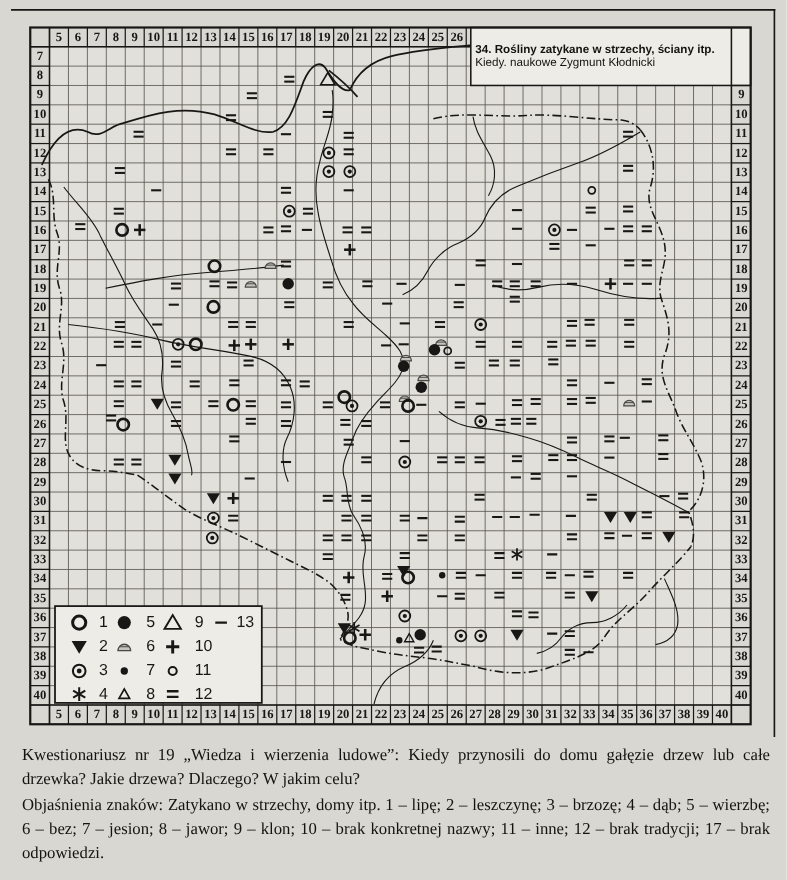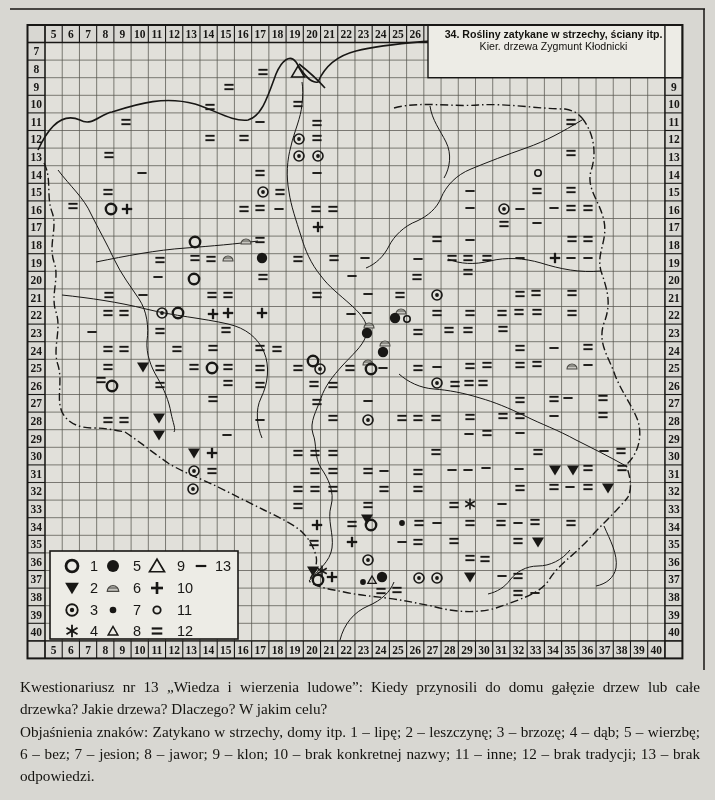--- a/index.html
+++ b/index.html
@@ -1,19 +1,19 @@
 <!DOCTYPE html>
 <html><head>
 <meta charset="utf-8">
 <style>
   html,body{margin:0;padding:0;}
   .page{position:relative;width:715px;height:800px;background:#d8d7d2;overflow:hidden;
         font-family:"Liberation Sans",sans-serif;}
   #map-svg{position:absolute;left:0;top:0;}
-  .title-box-text{position:absolute;left:432px;top:28px;width:243px;text-align:center;
+  .title-box-text{position:absolute;left:432px;top:39px;width:243px;text-align:left;
         font-family:"Liberation Sans",sans-serif;font-size:10.6px;line-height:12.4px;color:#14130f;}
   .title-box-text .b{font-weight:bold;}
   .caption{position:absolute;left:20px;top:676px;width:680px;
         font-family:"Liberation Serif",serif;font-size:15.2px;line-height:1.43;color:#14130f;}
   .caption p{margin:0 0 2px 0;text-align:justify;}
 </style>
 </head>
 <body>
 <div class="page">
 
@@ -1394,21 +1394,21 @@
         <text x="673.92" y="596.9" font-size="11.5" font-weight="bold" font-family="Liberation Serif, serif" fill="#181715" text-anchor="middle" dominant-baseline="central">38</text>
         <text x="673.92" y="614.5" font-size="11.5" font-weight="bold" font-family="Liberation Serif, serif" fill="#181715" text-anchor="middle" dominant-baseline="central">39</text>
         <text x="673.92" y="632.1" font-size="11.5" font-weight="bold" font-family="Liberation Serif, serif" fill="#181715" text-anchor="middle" dominant-baseline="central">40</text>
         <rect x="27.5" y="25" width="654.92" height="633.4000000000001" fill="none" stroke="#181715" stroke-width="2"></rect>
       </g>
       <path d="M 10,9 L 705,9 M 704,9 L 704,670" stroke="#181715" stroke-width="1.5" fill="none"></path>
     </svg>
 
 <div class="title-box-text">
   <div class="b">34. Rośliny zatykane w strzechy, ściany itp.</div>
-  <div>Kier. drzewa Zygmunt Kłodnicki</div>
+  <div>Kiedy. naukowe Zygmunt Kłodnicki</div>
 </div>
 
 <div class="caption">
-  <p>Kwestionariusz nr 13 „Wiedza i wierzenia ludowe”: Kiedy przynosili do domu gałęzie drzew lub całe drzewka? Jakie drzewa? Dlaczego? W jakim celu?</p>
-  <p>Objaśnienia znaków: Zatykano w strzechy, domy itp. 1 – lipę; 2 – leszczynę; 3 – brzozę; 4 – dąb; 5 – wierzbę; 6 – bez; 7 – jesion; 8 – jawor; 9 – klon; 10 – brak konkretnej nazwy; 11 – inne; 12 – brak tradycji; 13 – brak odpowiedzi.</p>
+  <p>Kwestionariusz nr 19 „Wiedza i wierzenia ludowe”: Kiedy przynosili do domu gałęzie drzew lub całe drzewka? Jakie drzewa? Dlaczego? W jakim celu?</p>
+  <p>Objaśnienia znaków: Zatykano w strzechy, domy itp. 1 – lipę; 2 – leszczynę; 3 – brzozę; 4 – dąb; 5 – wierzbę; 6 – bez; 7 – jesion; 8 – jawor; 9 – klon; 10 – brak konkretnej nazwy; 11 – inne; 12 – brak tradycji; 17 – brak odpowiedzi.</p>
 </div>
 
 </div>
 
 </body></html>

